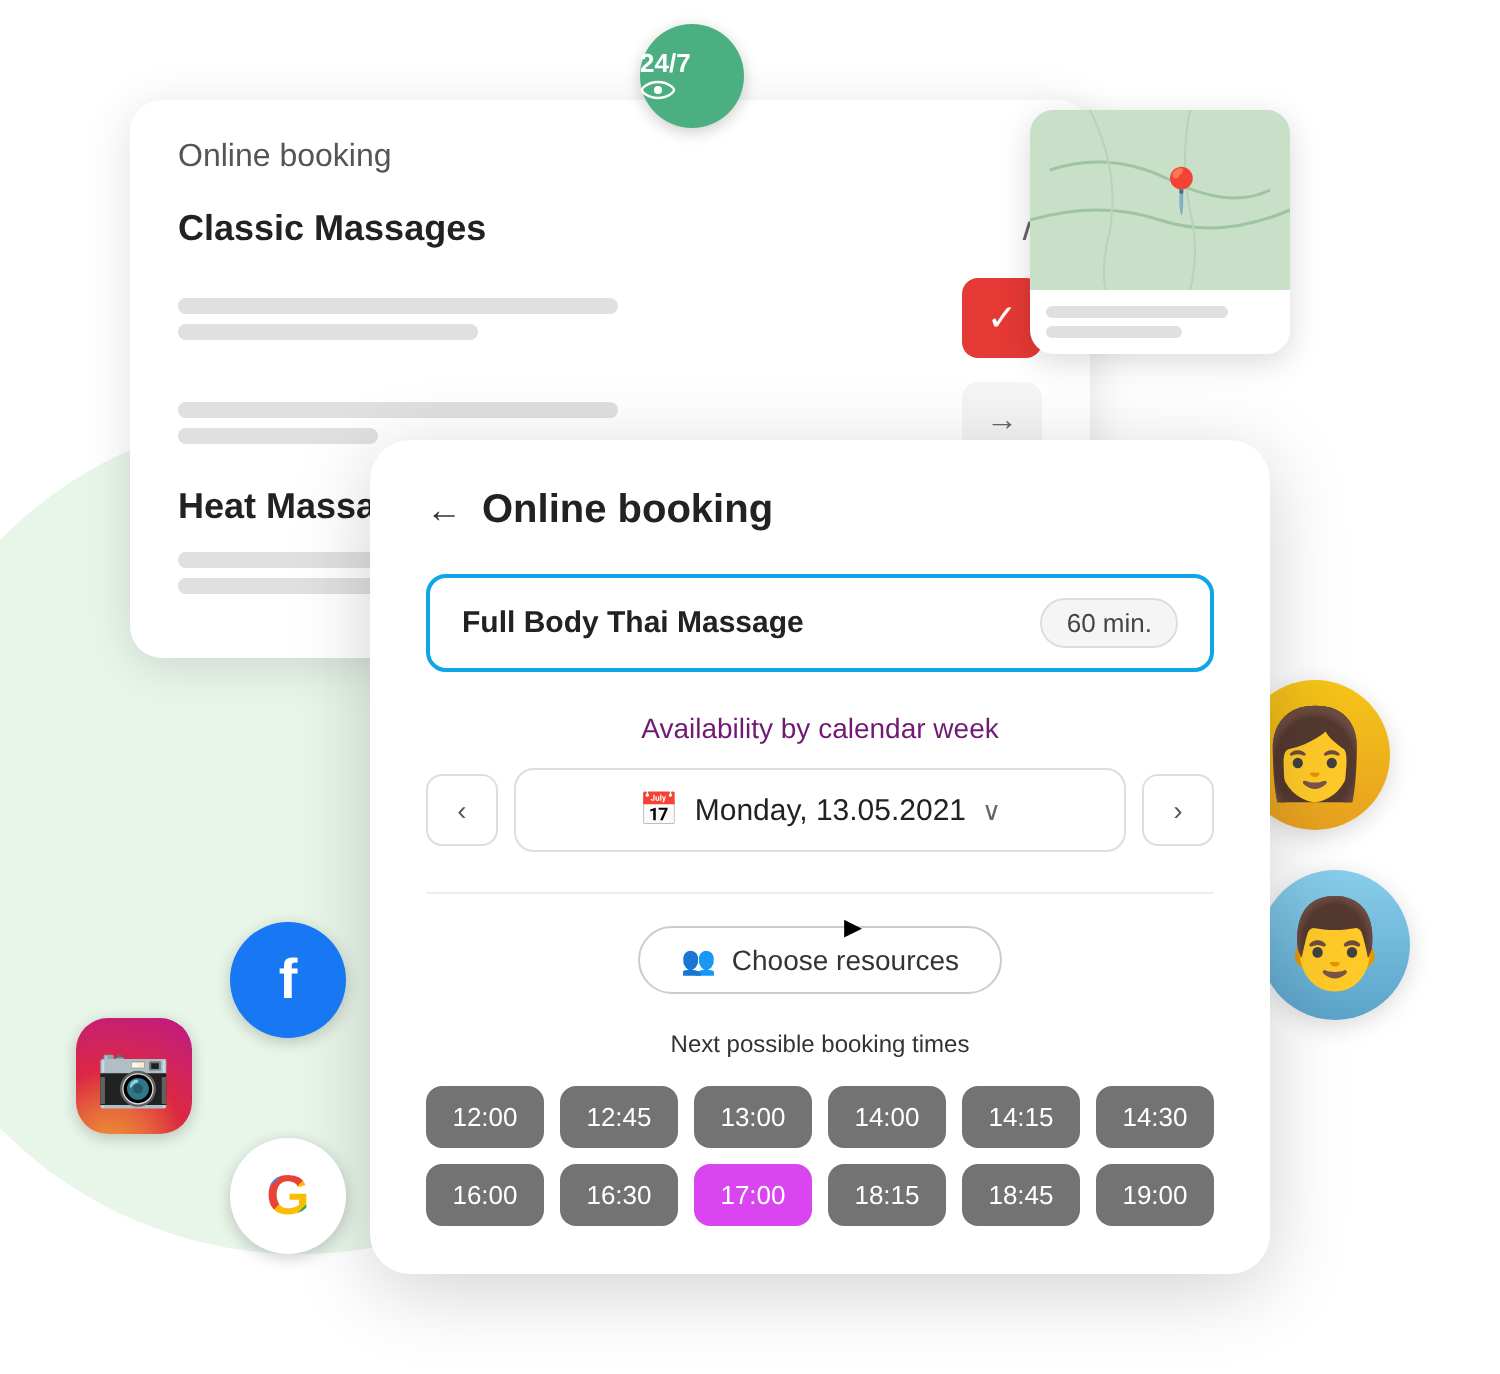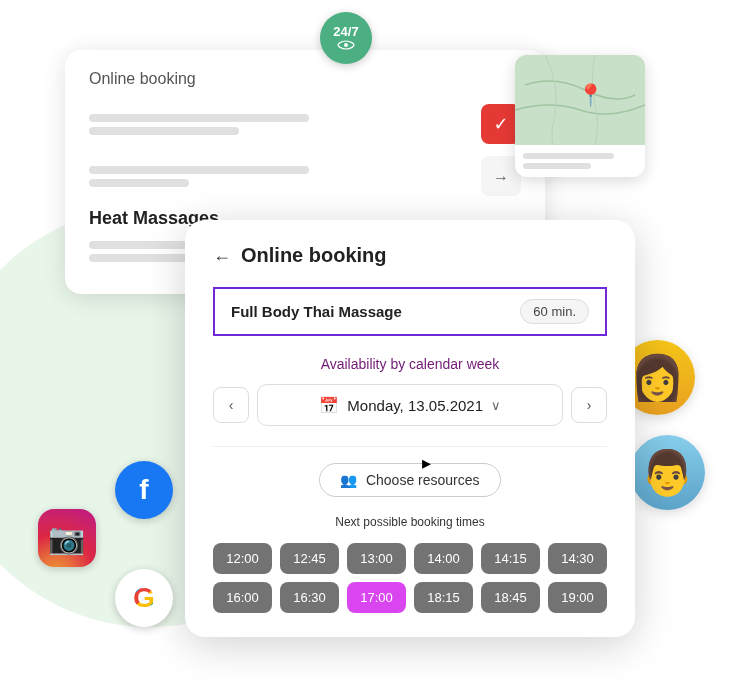--- a/index.html
+++ b/index.html
@@ -153,21 +153,21 @@
     .badge-247 {
       position: absolute;
       top: 12px;
       left: 320px;
       width: 52px;
       height: 52px;
       background: #4caf82;
       border-radius: 50%;
       display: flex;
       flex-direction: column;
-      align-items: center;
+      align-items: flex-start;
       justify-content: center;
       color: white;
       font-size: 11px;
       font-weight: 700;
       z-index: 5;
       box-shadow: 0 2px 8px rgba(0,0,0,0.2);
     }
     .badge-247-text {
       font-size: 13px;
       font-weight: 800;
@@ -203,22 +203,22 @@
     }
     .modal-title {
       font-size: 20px;
       font-weight: 600;
       color: #222;
     }
     .service-row {
       display: flex;
       justify-content: space-between;
       align-items: center;
-      border: 2px solid #6d28d9;
-      border-radius: 0;
+      border: 2px solid #0ea5e9;
+      border-radius: 10px;
       padding: 10px 16px;
       margin-bottom: 20px;
     }
     .service-name {
       font-size: 15px;
       font-weight: 600;
       color: #222;
     }
     .service-duration {
       background: #f5f5f5;
@@ -438,20 +438,24 @@
     <svg width="18" height="10" viewBox="0 0 18 10">
         <path d="M9 9 C4 9 1 6 1 5 C1 4 4 1 9 1 C14 1 17 4 17 5 C17 6 14 9 9 9Z" stroke="white" fill="none" stroke-width="1.2"></path>
         <circle cx="9" cy="5" r="2" fill="white"></circle>
       </svg>
   </div>
 </div>
 
 <div class="booking-card-back">
   <div class="booking-card-back-title">Online booking</div>
 
+  <div class="section-header">
+    <span class="section-title">Classic Massages</span>
+    <span class="chevron-up">∧</span>
+  </div>
 
   <div class="item-row">
     <div class="item-text-lines">
       <div class="line-placeholder line-long"></div>
       <div class="line-placeholder line-medium"></div>
     </div>
     <div class="btn-red">✓</div>
   </div>
 
   <div class="item-row">

